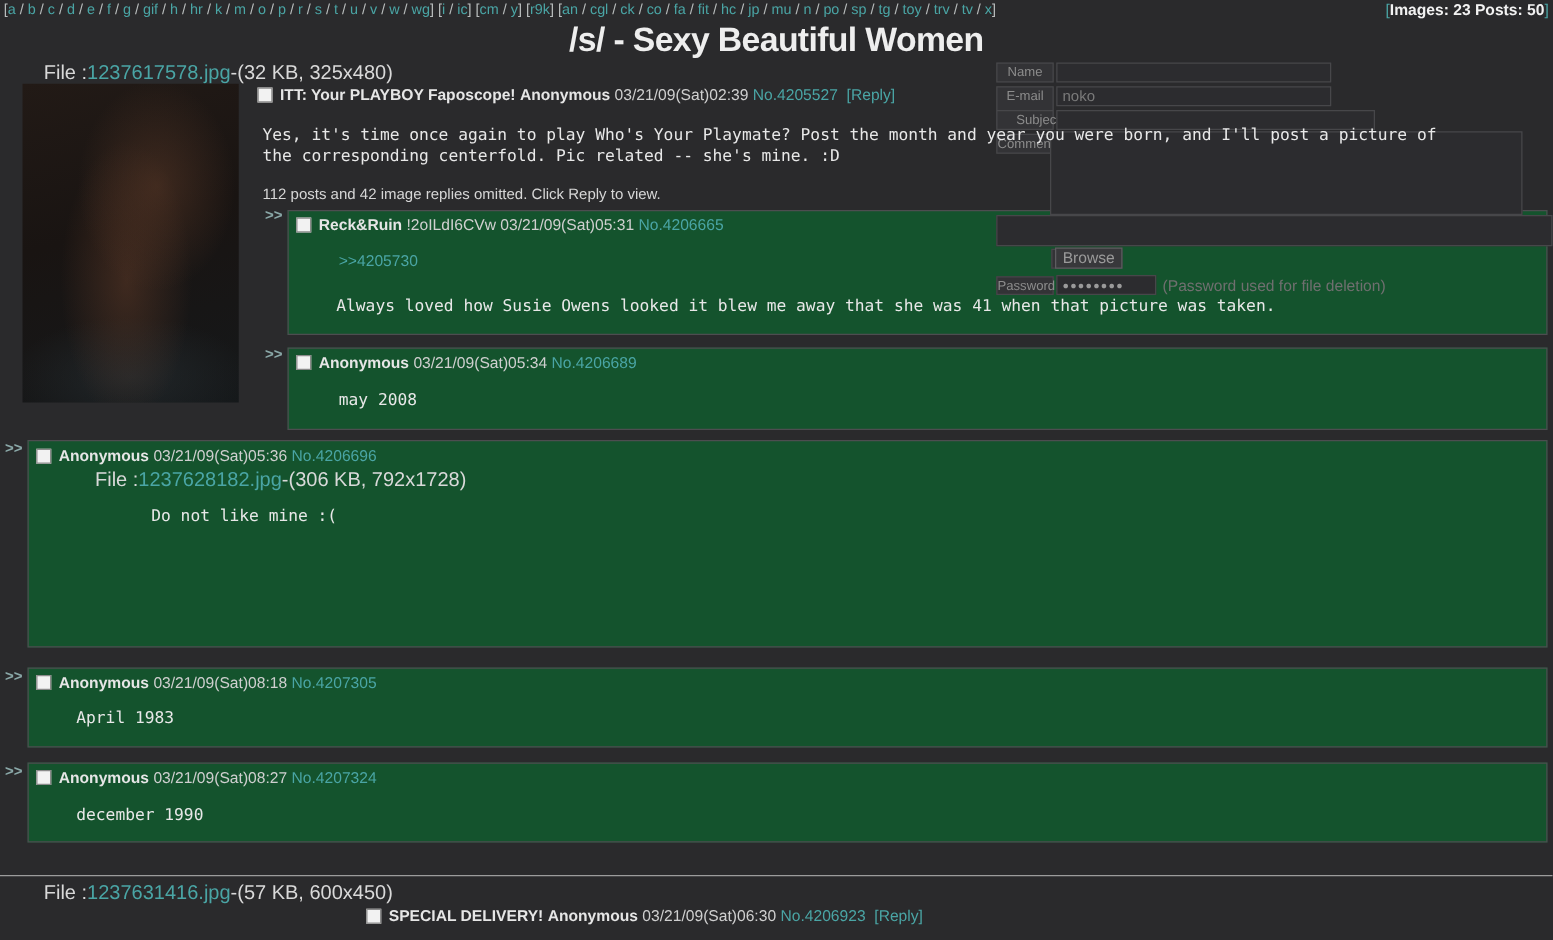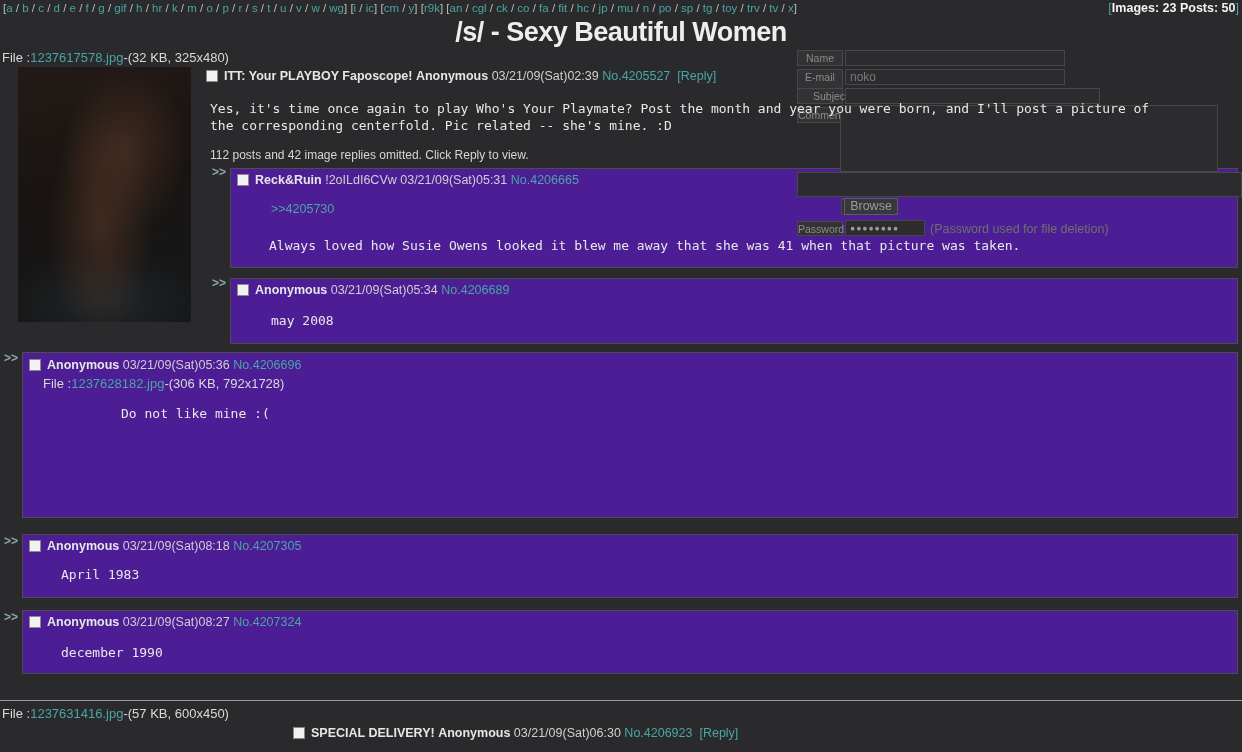--- a/index.html
+++ b/index.html
@@ -40,42 +40,42 @@
   .submit-btn { position:absolute; border:1px dotted #6a6a6a; background:#323235;
         color:#8f8f8f; font-size:13px; text-align:center; line-height:16px; cursor:pointer;margin-top:24px; }
   .browse-btn { position:absolute; border:1px solid #5d5d60; background:#38383b;
         color:#9a9a9a; font-size:12.5px; text-align:center; line-height:15px; cursor:pointer; }
   .pw-dots { letter-spacing:1px; font-size:8.5px; color:#9a9a9a; line-height:15px; }
   .pw-hint { position:absolute; color:#6f6f6f; font-size:12.5px; white-space:nowrap; }
 
   
   .content { position:absolute; inset:0; z-index:1; }
   .toplayer { position:absolute; inset:0; z-index:3; pointer-events:none; }
-  .fileinfo { position:absolute; font-size:13px; color:#d9d9d9; white-space:nowrap; }
+  .fileinfo { position:absolute; font-size:16px; color:#d9d9d9; white-space:nowrap;margin-left:33px; }
   .fileinfo a { color:#4aa5a5; text-decoration:none; cursor:pointer; pointer-events:auto; }
   .thumb {
     position:absolute; left:18px; top:67px; width:173px; height:255px; cursor:pointer;
     background:
       radial-gradient(90px 120px at 62% 32%, rgba(92,58,40,0.55), rgba(0,0,0,0) 70%),
       radial-gradient(70px 150px at 48% 62%, rgba(110,66,44,0.45), rgba(0,0,0,0) 75%),
       radial-gradient(120px 60px at 50% 92%, rgba(40,48,52,0.6), rgba(0,0,0,0) 80%),
       linear-gradient(165deg, #221a16 0%, #191412 45%, #15181a 100%);
   }
   .phead { position:absolute; font-size:12.5px; color:#cfcfcf; white-space:nowrap; }
   .phead b { color:#e6e6e6; }
   .phead a { color:#4aa5a5; text-decoration:none; cursor:pointer; pointer-events:auto; }
   .chk {
     display:inline-block; width:12px; height:12px; background:#f2f2f2;
     border:1px solid #8a8a8a; vertical-align:-2px; margin-right:6px; cursor:pointer;
     pointer-events:auto;
   }
   .mono { font-family:"DejaVu Sans Mono", monospace; font-size:13px; color:#e8e8e8;
           line-height:17px; white-space:pre; position:absolute; }
   .omitted { position:absolute; font-size:12px; color:#d6d6d6; white-space:nowrap; }
-  .replybox { position:absolute; background:#4c1d95; border:1px solid #4d4d50; }
+  .replybox { position:absolute; background:#14532d; border:1px solid #4d4d50; }
   .sidearrow { position:absolute; color:#8aa8a8; font-size:12px; font-weight:bold; }
   .quotelink { position:absolute; font-size:12.5px; }
   .quotelink a { color:#4aa5a5; text-decoration:none; cursor:pointer; }
   .pagehr { position:absolute; left:0; top:700px; width:1242px; height:0;
             border-top:1px solid #9c9c9c; }
 </style>
 </head>
 <body>
 
 <div class="page">

